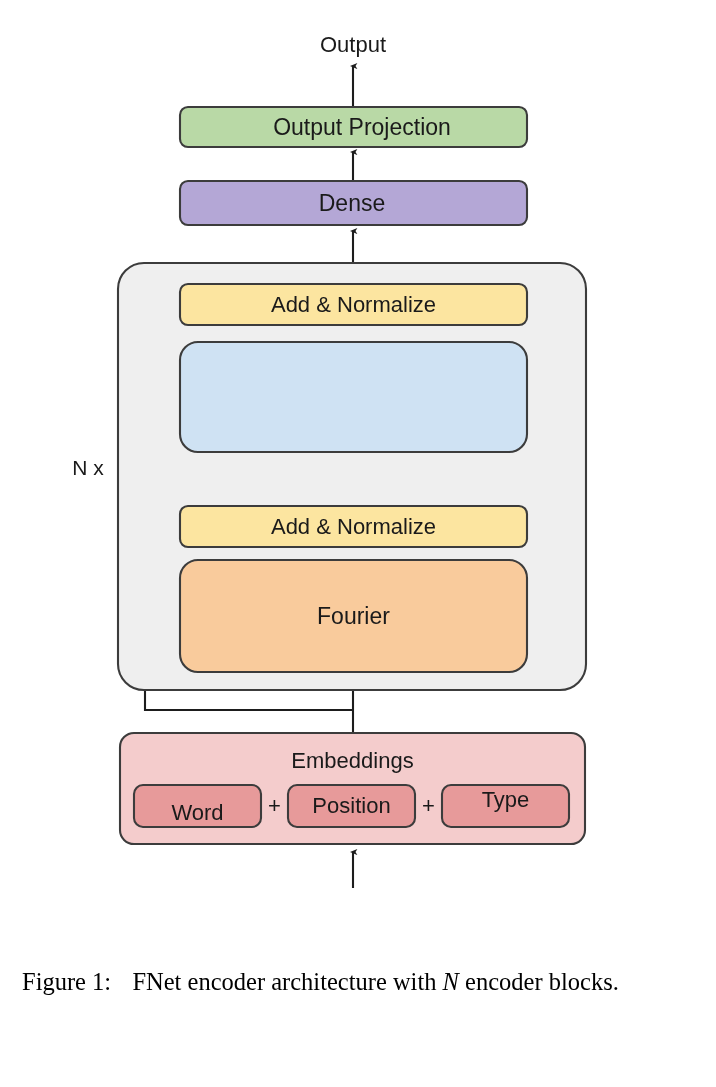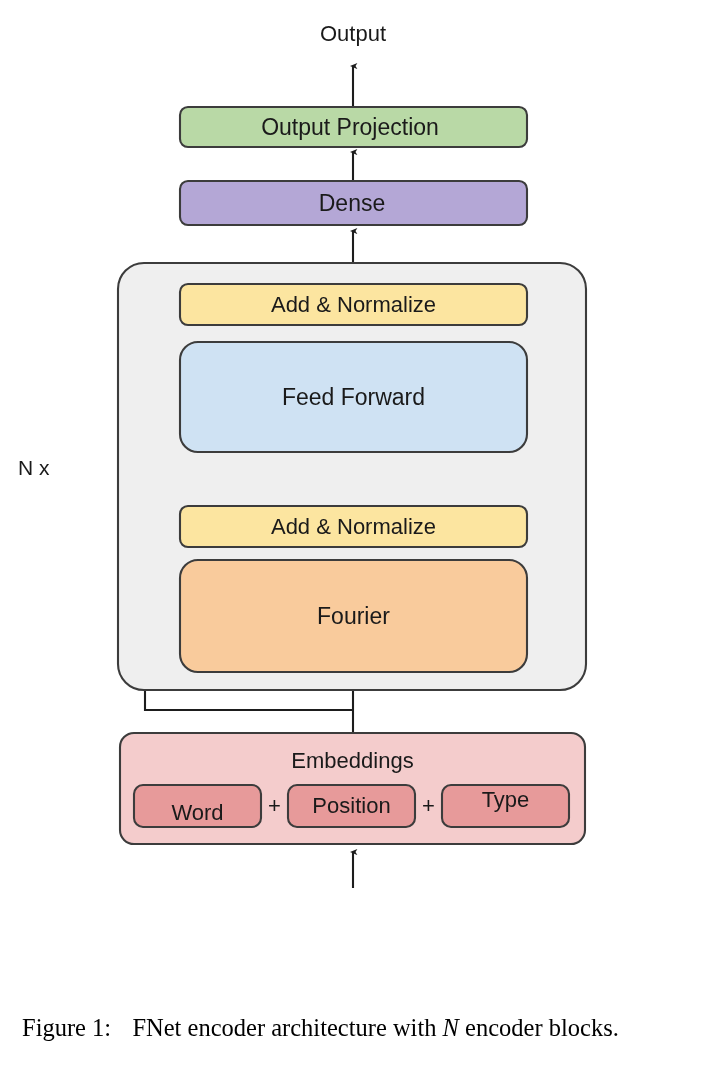--- a/index.html
+++ b/index.html
@@ -18,21 +18,20 @@
   .plain-label{
     position:absolute;text-align:center;color:#1a1a1a;
     font-size:21px;line-height:1;
   }
 
   .caption{
     position:absolute;left:22px;top:966px;width:672px;
     font-family:"Liberation Serif","DejaVu Serif",serif;
     font-size:24.5px;line-height:1.33;color:#000;
     text-align:justify;
-    margin-top:46px;
   }
   .caption .ital{font-style:italic;}
 </style>
 </head>
 <body>
 
 <div id="figure">
 
   <svg width="716" height="940" viewBox="0 0 716 940">
     <defs>
@@ -83,31 +82,30 @@
 
     <rect x="180" y="560" width="347" height="112" rx="18" ry="18" fill="#f9cb9c" stroke="#3c3c3c" stroke-width="2.1"></rect>
 
     <rect x="120" y="733" width="465" height="111" rx="14" ry="14" fill="#f4cccc" stroke="#3c3c3c" stroke-width="2.1"></rect>
 
     <rect x="134" y="785" width="127" height="42" rx="9" ry="9" fill="#e79a9a" stroke="#3c3c3c" stroke-width="2.1"></rect>
     <rect x="288" y="785" width="127" height="42" rx="9" ry="9" fill="#e79a9a" stroke="#3c3c3c" stroke-width="2.1"></rect>
     <rect x="442" y="785" width="127" height="42" rx="9" ry="9" fill="#e79a9a" stroke="#3c3c3c" stroke-width="2.1"></rect>
   </svg>
 
-  <div class="plain-label" style="left:253px;top:23px;width:200px;font-size:22px;">Output</div>
+  <div class="plain-label" style="left:253px;top:34px;width:200px;font-size:22px;">Output</div>
 
-  <div class="node-label" style="left:180px;top:107px;width:340px;height:40px;font-size:23px;">Output Projection</div>
+  <div class="node-label" style="left:192px;top:107px;width:340px;height:40px;font-size:23px;">Output Projection</div>
 
   <div class="node-label" style="left:180px;top:181px;width:344px;height:44px;font-size:23px;">Dense</div>
 
-  <div class="plain-label" style="left:18px;top:457px;width:140px;font-size:21px;text-align:left;">N x</div>
+  <div class="plain-label" style="left:18px;top:457px;width:140px;font-size:21px;text-align:center;">N x</div>
 
   <div class="node-label" style="left:180px;top:284px;width:347px;height:41px;font-size:22px;">Add &amp; Normalize</div>
 
-  <div class="node-label" style="left:180px;top:342px;width:347px;height:110px;font-size:23px;">Feed Forward</div>
 
   <div class="node-label" style="left:180px;top:506px;width:347px;height:41px;font-size:22px;">Add &amp; Normalize</div>
 
   <div class="node-label" style="left:180px;top:560px;width:347px;height:112px;font-size:23px;">Fourier</div>
 
   <div class="node-label" style="left:120px;top:744px;width:465px;height:34px;font-size:22px;">Embeddings</div>
 
   <div class="node-label" style="left:134px;top:785px;width:127px;height:42px;font-size:22px;margin-top:7px;">Word</div>
   <div class="node-label" style="left:261px;top:785px;width:27px;height:42px;font-size:22px;">+</div>
   <div class="node-label" style="left:288px;top:785px;width:127px;height:42px;font-size:22px;">Position</div>

